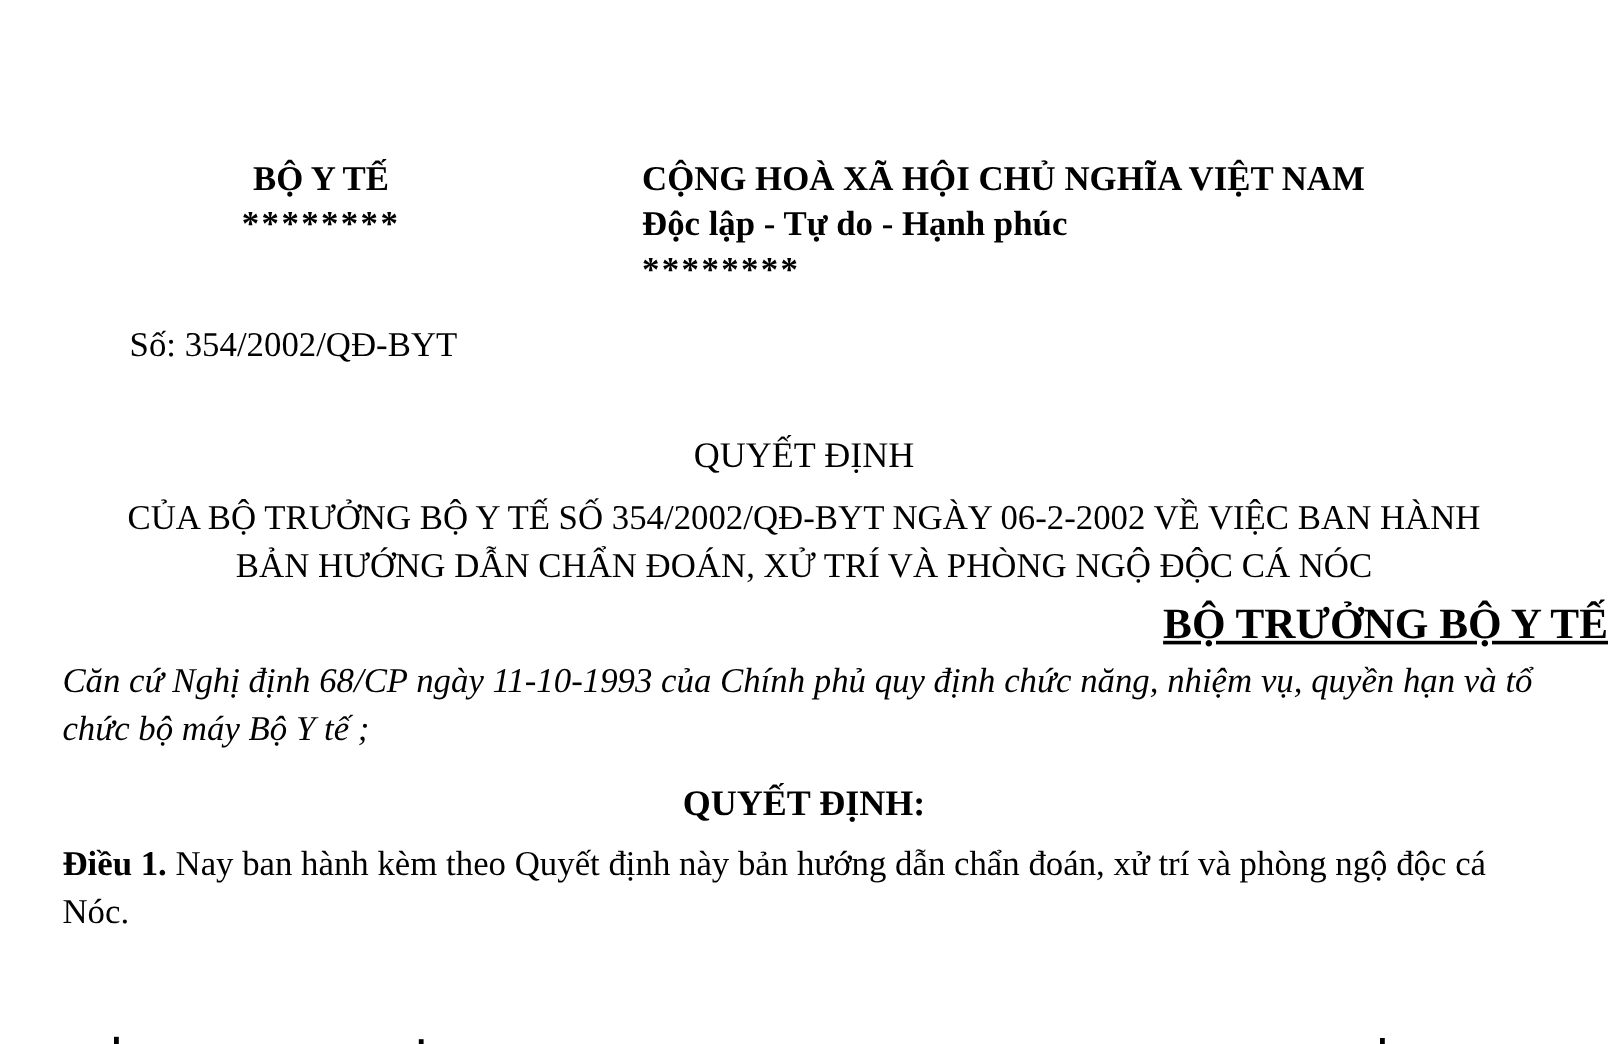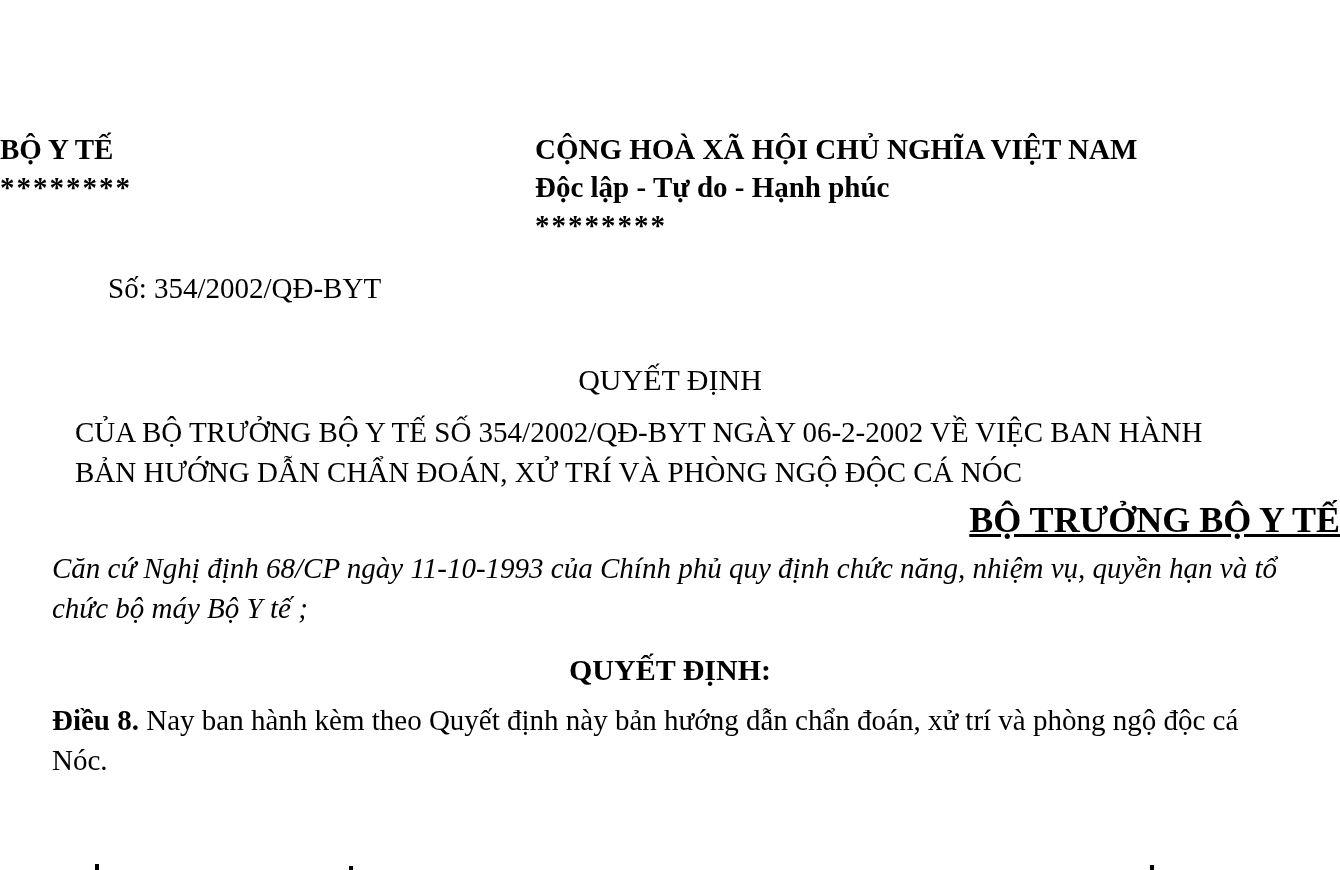--- a/index.html
+++ b/index.html
@@ -17,21 +17,21 @@
     overflow: hidden;
   }
 
   
   .letterhead {
     display: flex;
     padding-top: 130px;
   }
   .lh-left {
     width: 535px;
-    text-align: left;
+    text-align: center;
     font-weight: bold;
     font-size: 29px;
     line-height: 38px;
   }
   .lh-right {
     width: 725px;
     text-align: left;
     font-weight: bold;
     font-size: 29px;
     line-height: 38px;
@@ -57,21 +57,21 @@
   .doc-title {
     margin-top: 52px;
     text-align: center;
     font-weight: normal;
     font-size: 30px;
     line-height: 40px;
   }
   .doc-subtitle {
     margin: 12px auto 0;
     max-width: 1190px;
-    text-align: left;
+    text-align: center;
     font-size: 29px;
     line-height: 40px;
   }
   .doc-authority {
     margin-top: 8px;
     text-align: right;
     font-weight: bold;
     font-size: 36px;
     line-height: 40px;
     text-decoration: underline;
@@ -146,20 +146,20 @@
 
   <div class="doc-authority">BỘ TRƯỞNG BỘ Y TẾ</div>
 
   <div class="preamble">
     <p>Căn cứ Nghị định 68/CP ngày 11-10-1993 của Chính phủ quy định chức năng, nhiệm vụ, quyền hạn và tổ chức bộ máy Bộ Y tế ;</p>
   </div>
 
   <div class="decision-heading">QUYẾT ĐỊNH:</div>
 
   <div class="article">
-    <span class="article-label">Điều 8.</span><span> Nay ban hành kèm theo Quyết định này bản hướng dẫn chẩn đoán, xử trí và phòng ngộ độc cá Nóc.</span>
+    <span class="article-label">Điều 1.</span><span> Nay ban hành kèm theo Quyết định này bản hướng dẫn chẩn đoán, xử trí và phòng ngộ độc cá Nóc.</span>
   </div>
 
   <div class="cutoff-mark m1"></div>
   <div class="cutoff-mark m2"></div>
   <div class="cutoff-mark m3"></div>
 
 </div>
 
 </body></html>

